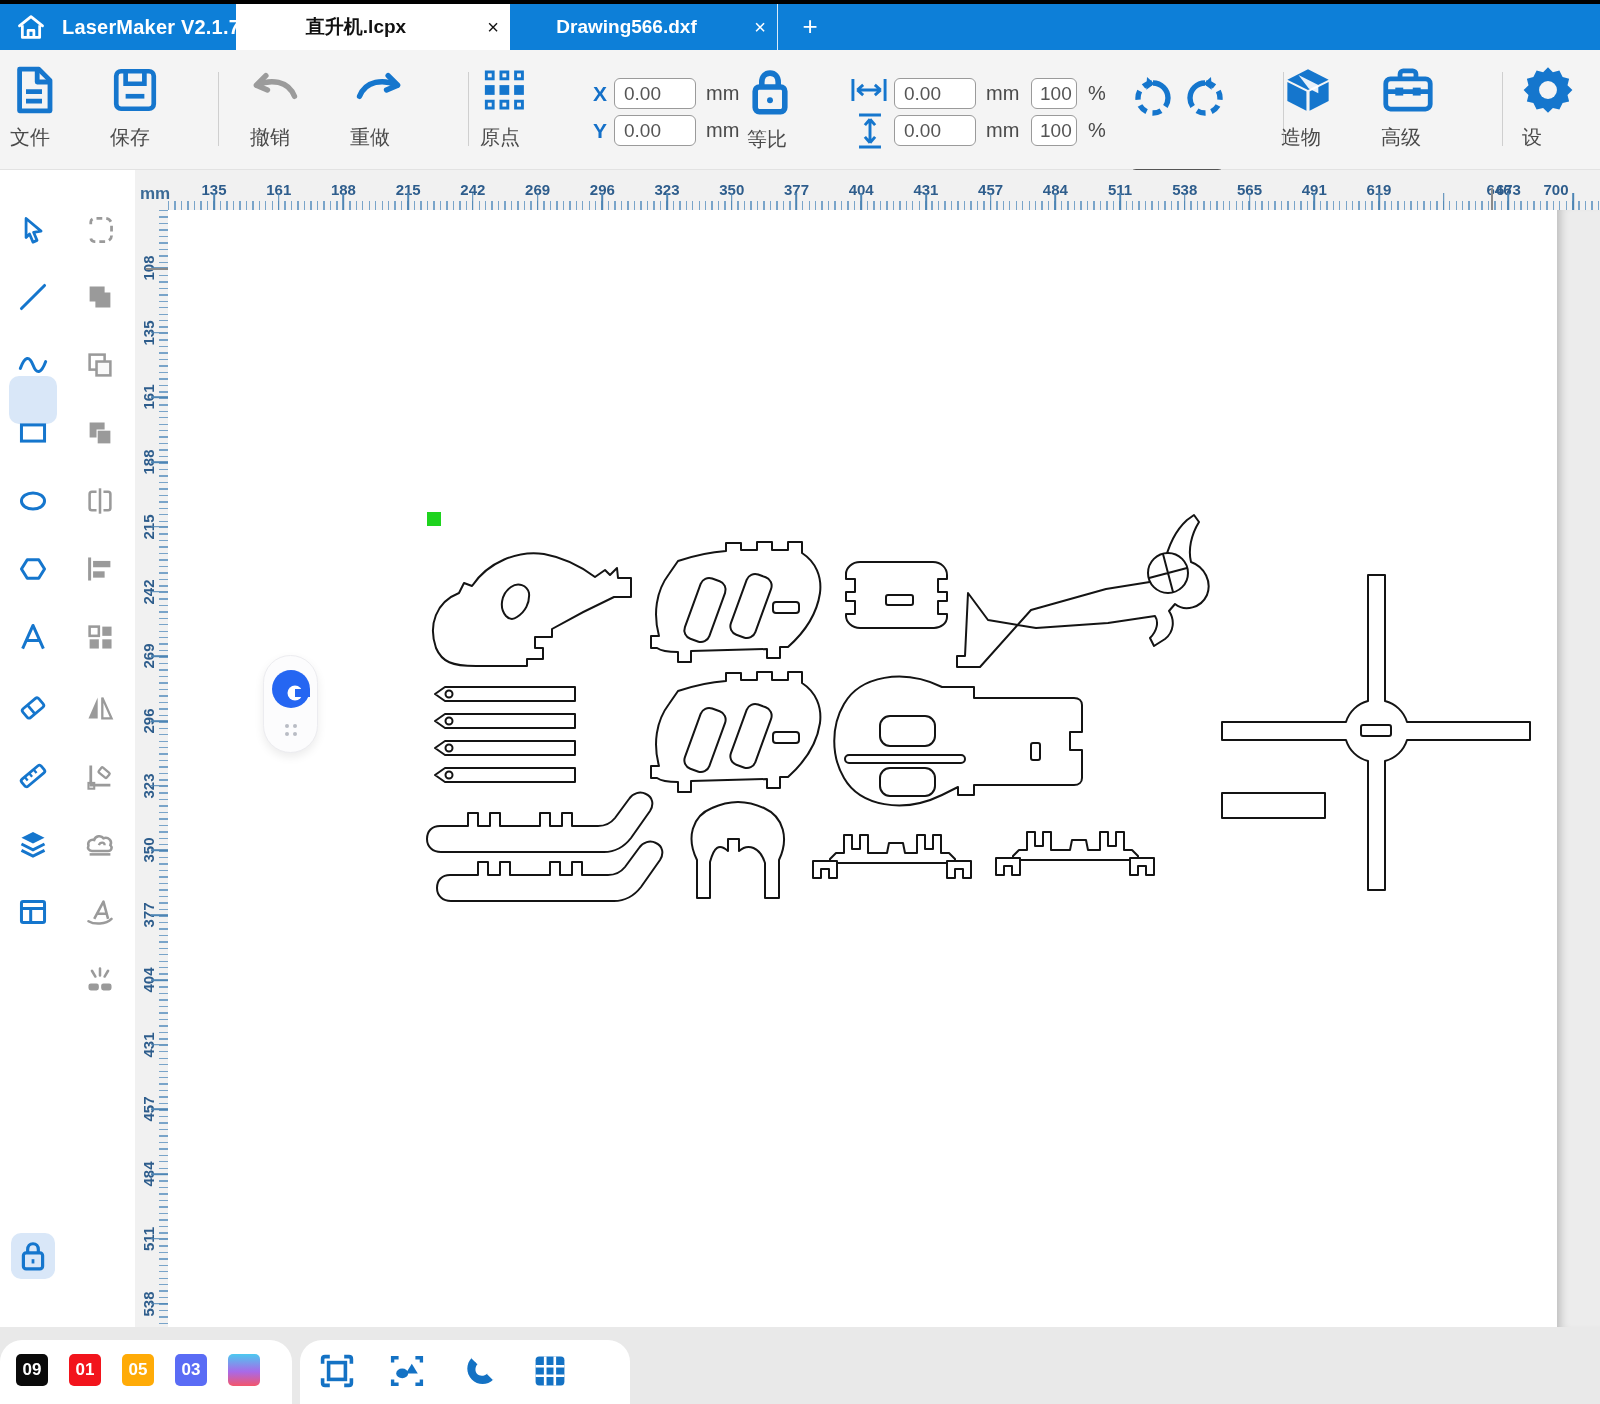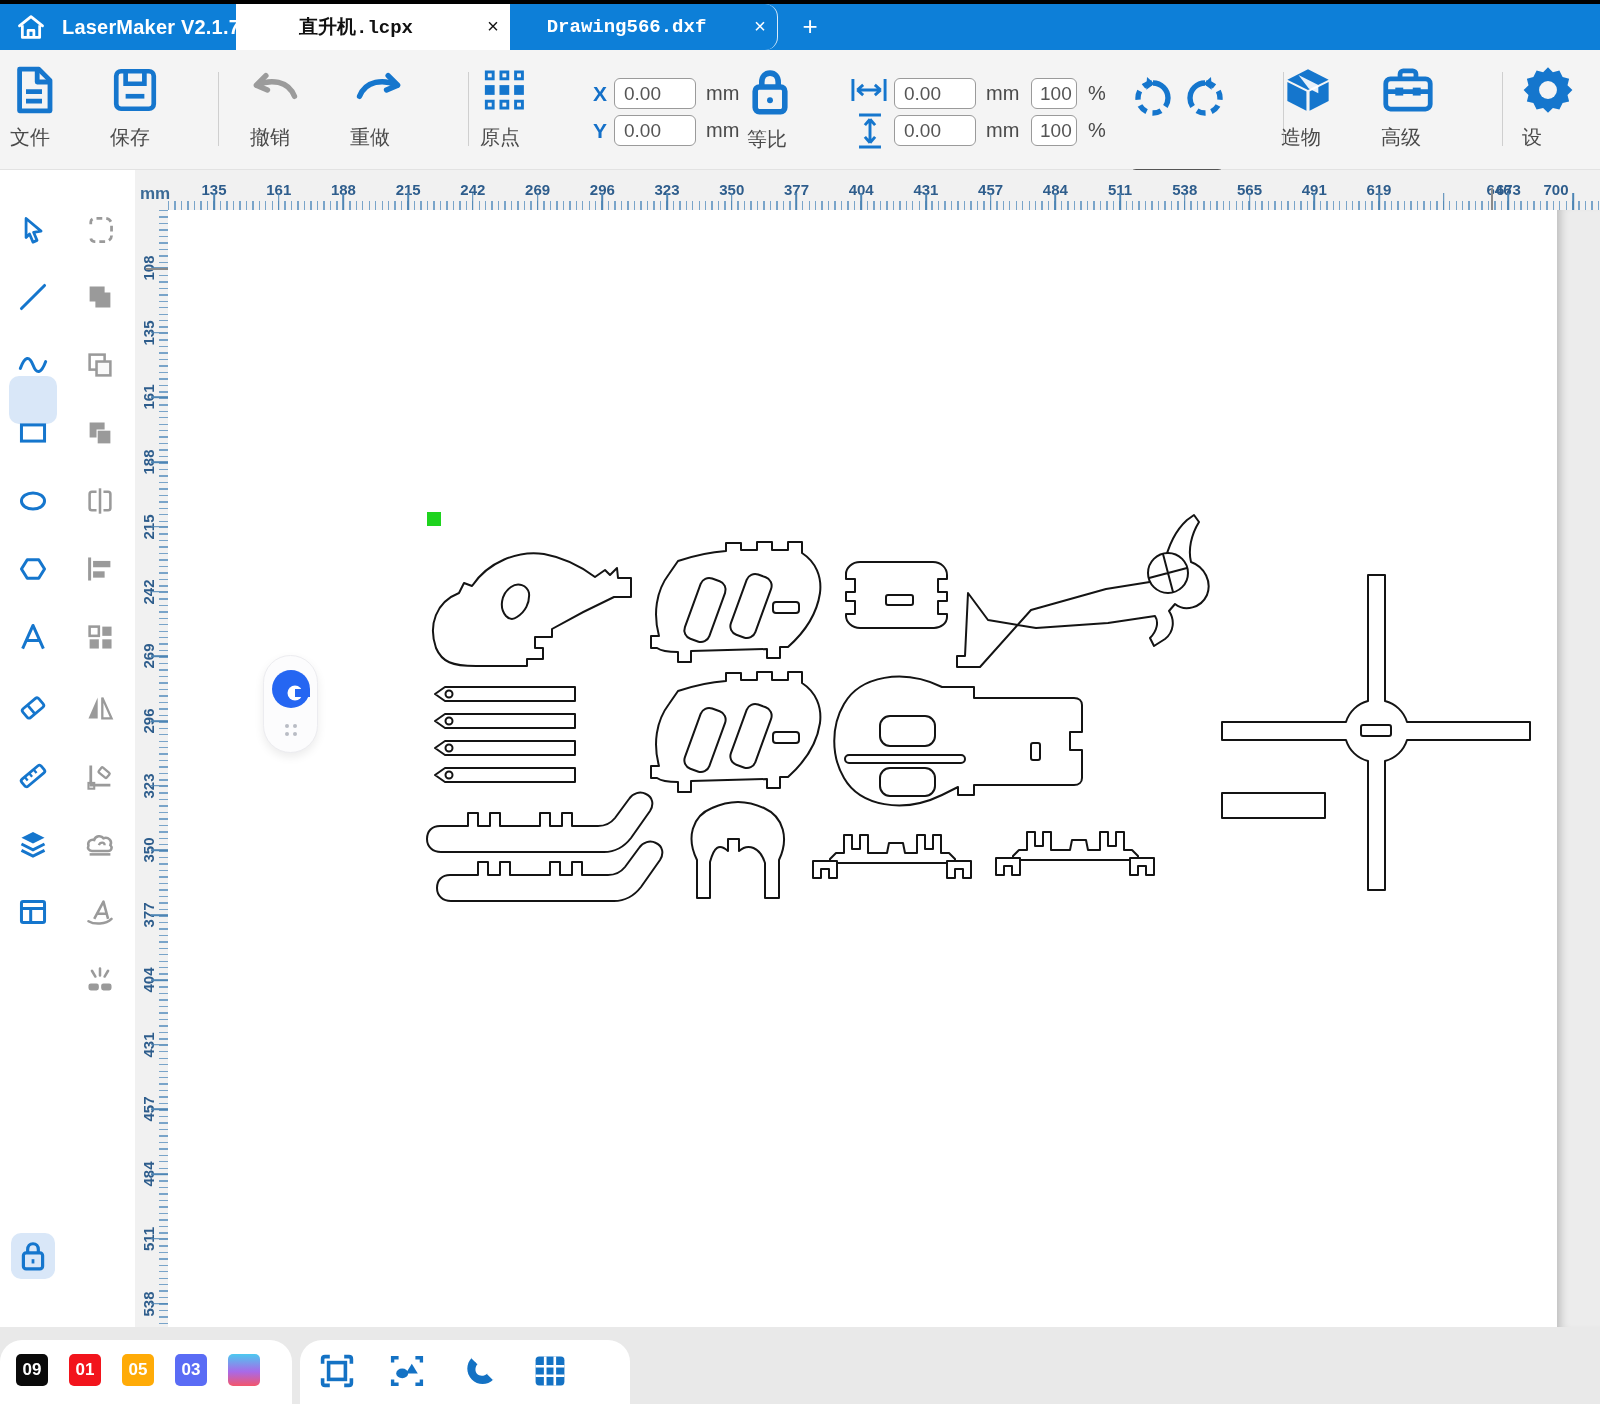--- a/index.html
+++ b/index.html
@@ -5,23 +5,23 @@
   * { margin:0; padding:0; box-sizing:border-box; }
   html,body { width:1600px; height:1404px; }
   body { font-family:"Liberation Sans", sans-serif; background:#fff; }
   #app { position:relative; width:1600px; height:1404px; overflow:hidden; background:#fff; }
 
   
   .titlebar { position:absolute; left:0; top:0; width:1600px; height:50px; background:#0d7fd8; }
   .titlebar-topstrip { position:absolute; left:0; top:0; width:1600px; height:4px; background:#000; }
   .home-btn { position:absolute; left:14px; top:12px; width:34px; height:30px; display:flex; align-items:center; justify-content:center; cursor:pointer; }
   .app-title { position:absolute; left:62px; top:0; height:50px; line-height:54px; color:#fff; font-size:20px; font-weight:bold; letter-spacing:0.2px; }
-  .tab { position:absolute; top:4px; height:46px; display:flex; align-items:center;font-family:Liberation Mono, monospace; }
+  .tab { position:absolute; top:4px; height:46px; display:flex; align-items:center; }
   .tab.active { left:236px; width:274px; background:#fff; }
-  .tab.inactive { left:510px; width:268px; background:transparent; border-right:1px solid rgba(255,255,255,0.85);border-radius:13px; }
+  .tab.inactive { left:510px; width:268px; background:transparent; border-right:1px solid rgba(255,255,255,0.85); }
   .tab .tab-label { flex:1; text-align:center; font-size:19px; font-weight:bold; }
   .tab.active .tab-label { color:#111; }
   .tab.inactive .tab-label { color:#fff; }
   .tab .tab-close { width:34px; font-size:20px; text-align:center; cursor:pointer; }
   .tab.active .tab-close { color:#111; }
   .tab.inactive .tab-close { color:#fff; }
   .new-tab { position:absolute; left:790px; top:4px; width:40px; height:46px; color:#fff; font-size:26px; text-align:center; line-height:44px; cursor:pointer; }
 
   
   .toolbar { position:absolute; left:0; top:50px; width:1600px; height:120px; background:#f4f4f4; border-bottom:1px solid #e2e2e2; }

